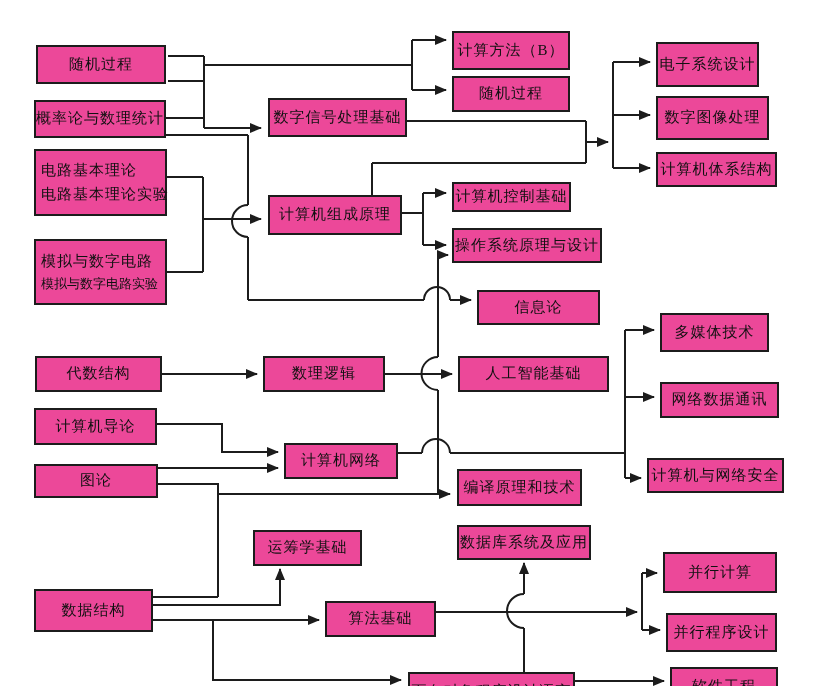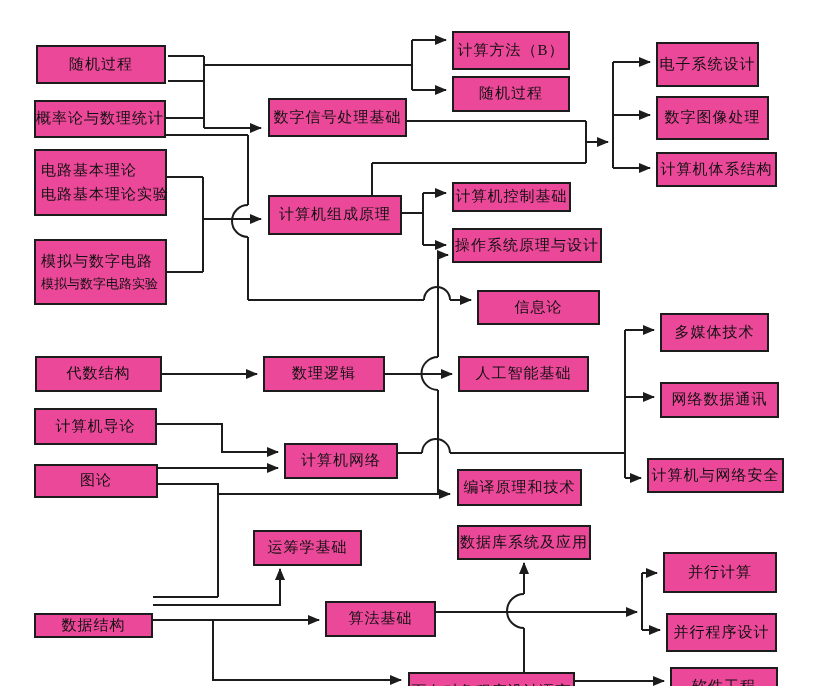--- a/index.html
+++ b/index.html
@@ -112,21 +112,21 @@
       <div class="node align-left" style="left: 34px; top: 239px; width: 133px; height: 66px; border-color: rgb(28, 28, 28); color: rgb(17, 17, 17);">
         <div class="l1">模拟与数字电路</div>
         <div class="l2 small">模拟与数字电路实验</div>
       </div>
       <div class="node" style="left: 34px; top: 408px; width: 123px; height: 37px; border-color: rgb(28, 28, 28); color: rgb(17, 17, 17);">
         <div class="l1">计算机导论</div>
       </div>
       <div class="node" style="left: 34px; top: 464px; width: 124px; height: 34px; border-color: rgb(28, 28, 28); color: rgb(17, 17, 17);">
         <div class="l1">图论</div>
       </div>
-      <div class="node" style="left: 34px; top: 589px; width: 119px; height: 25px; border-color: rgb(28, 28, 28); color: rgb(17, 17, 17); margin-top: 24px;">
+      <div class="node" style="left: 34px; top: 589px; width: 119px; height: 43px; border-color: rgb(28, 28, 28); color: rgb(17, 17, 17);">
         <div class="l1">数据结构</div>
       </div>
       <div class="node" style="left: 268px; top: 98px; width: 139px; height: 39px; border-color: rgb(28, 28, 28); color: rgb(17, 17, 17);">
         <div class="l1">数字信号处理基础</div>
       </div>
       <div class="node" style="left: 268px; top: 195px; width: 134px; height: 40px; border-color: rgb(28, 28, 28); color: rgb(17, 17, 17);">
         <div class="l1">计算机组成原理</div>
       </div>
       <div class="node" style="left: 263px; top: 356px; width: 122px; height: 36px; border-color: rgb(28, 28, 28); color: rgb(17, 17, 17);">
         <div class="l1">数理逻辑</div>
@@ -151,21 +151,21 @@
       </div>
       <div class="node" style="left: 452px; top: 182px; width: 119px; height: 30px; border-color: rgb(28, 28, 28); color: rgb(17, 17, 17);">
         <div class="l1">计算机控制基础</div>
       </div>
       <div class="node" style="left: 452px; top: 228px; width: 150px; height: 35px; border-color: rgb(28, 28, 28); color: rgb(17, 17, 17);">
         <div class="l1">操作系统原理与设计</div>
       </div>
       <div class="node" style="left: 477px; top: 290px; width: 123px; height: 35px; border-color: rgb(28, 28, 28); color: rgb(17, 17, 17);">
         <div class="l1">信息论</div>
       </div>
-      <div class="node" style="left: 458px; top: 356px; width: 131px; height: 36px; border-color: rgb(28, 28, 28); color: rgb(17, 17, 17); text-align: right;">
+      <div class="node" style="left: 458px; top: 356px; width: 151px; height: 36px; border-color: rgb(28, 28, 28); color: rgb(17, 17, 17); text-align: right;">
         <div class="l1">人工智能基础</div>
       </div>
       <div class="node" style="left: 457px; top: 469px; width: 125px; height: 37px; border-color: rgb(28, 28, 28); color: rgb(17, 17, 17);">
         <div class="l1">编译原理和技术</div>
       </div>
       <div class="node" style="left: 457px; top: 525px; width: 134px; height: 35px; border-color: rgb(28, 28, 28); color: rgb(17, 17, 17);">
         <div class="l1">数据库系统及应用</div>
       </div>
       <div class="node" style="left: 656px; top: 42px; width: 103px; height: 45px; border-color: rgb(28, 28, 28); color: rgb(17, 17, 17);">
         <div class="l1">电子系统设计</div>

